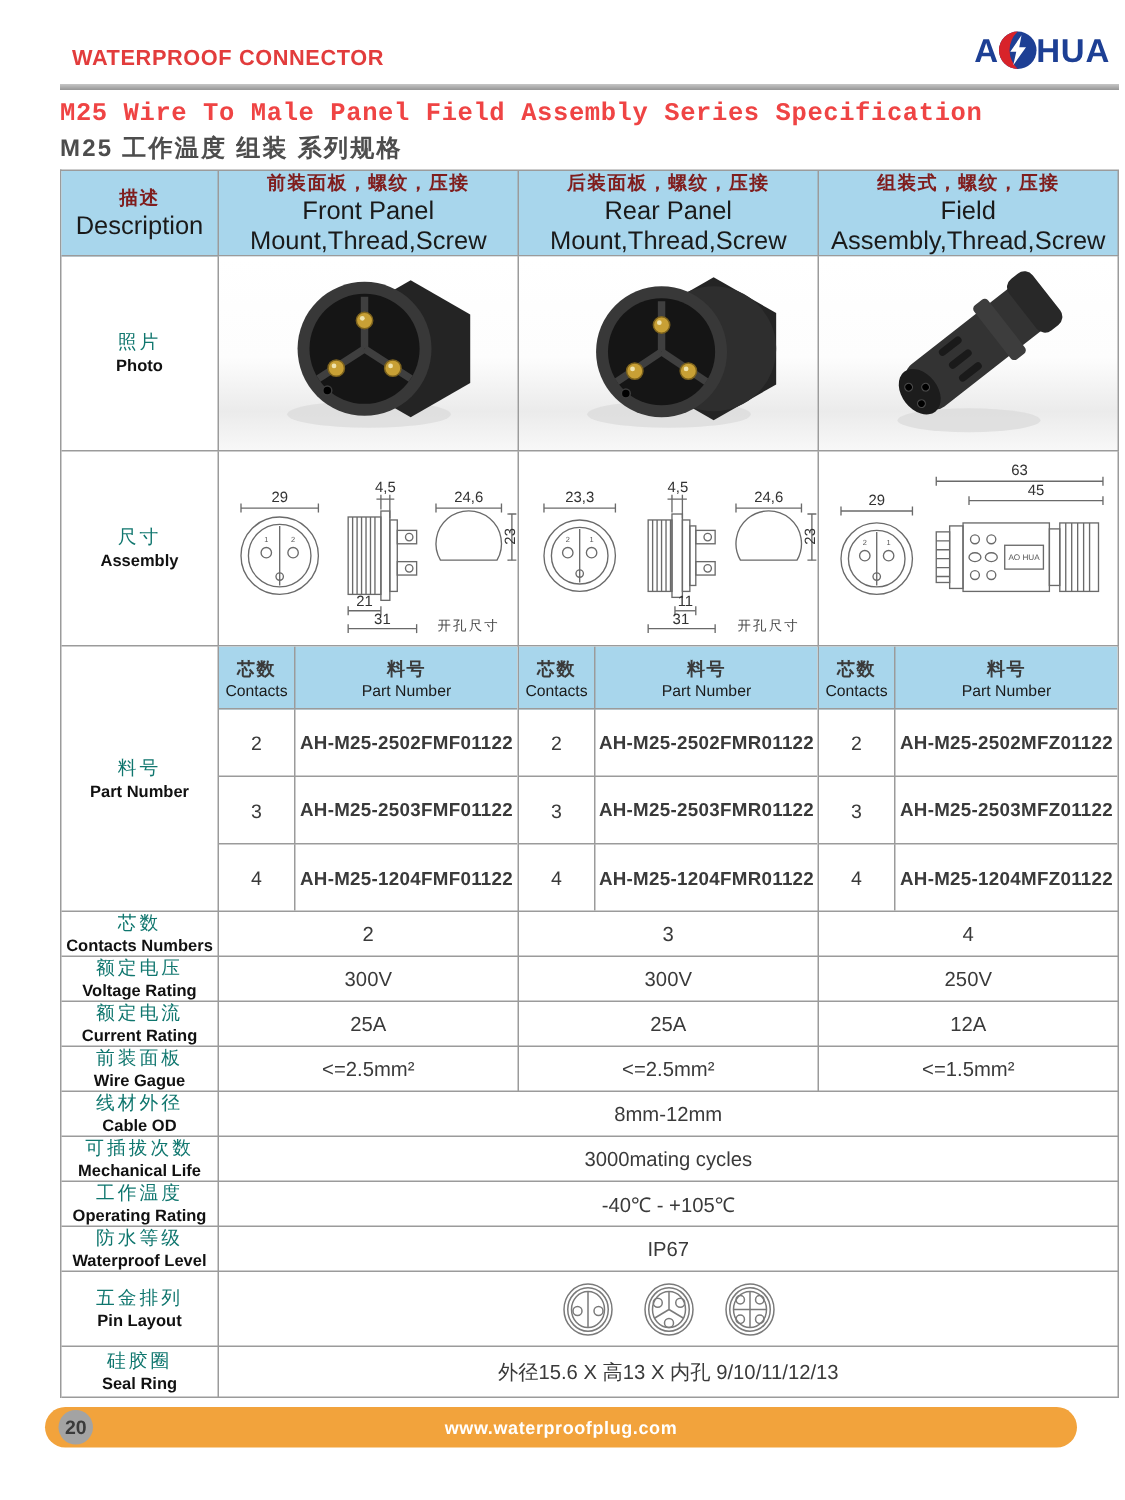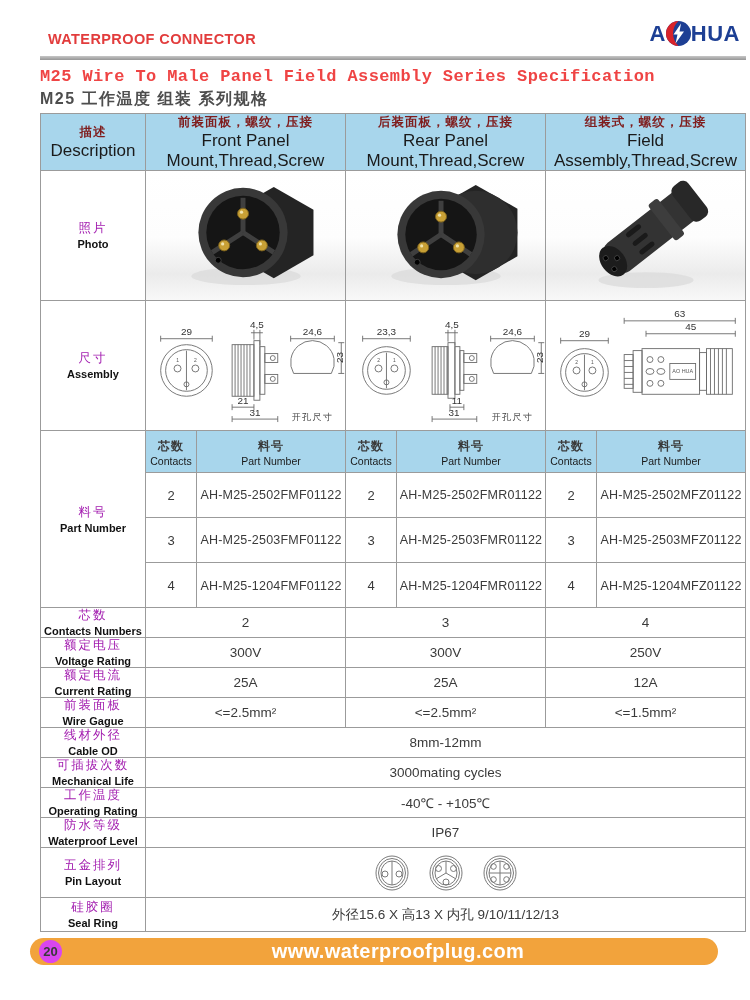--- a/index.html
+++ b/index.html
@@ -25,55 +25,55 @@
     background:#fff;
   }
   .cell {
     border-right:1px solid #9b9b9b; border-bottom:1px solid #9b9b9b;
     display:flex; flex-direction:column; align-items:center; justify-content:center;
     box-sizing:border-box; overflow:hidden; text-align:center;
   }
   .head { background:#a8d6ec; }
   .head .hc { font-size:12.5px; color:#7f1d1d; font-weight:bold; letter-spacing:1px; line-height:1.5; }
   .head .he { font-size:17px; color:#1a1a1a; font-weight:normal; }
-  .label-cn { font-size:12.5px; color:#a21caf; letter-spacing:2px; line-height:1.45; }
+  .label-cn { font-size:12.5px; color:#0f766e; letter-spacing:2px; line-height:1.45; }
   .label-en { font-size:11px; color:#111; font-weight:bold; line-height:1.3; }
   .value { font-size:13.5px; color:#3a3a3a; }
   .photo-cell { background:linear-gradient(180deg,#ffffff 0%,#fdfdfd 52%,#ebebeb 80%,#f8f8f8 100%); padding:0; }
   .photo-cell svg, .draw-cell svg { display:block; }
 
   
   .parts-cell { padding:0; display:block; }
   .sub { display:grid; grid-template-columns:50px 149px; grid-template-rows:42px 45px 45px 45px; height:100%; }
   .sub-cell { display:flex; flex-direction:column; align-items:center; justify-content:center; box-sizing:border-box; }
   .sub-head { background:#a8d6ec; }
   .sub-head .hc { font-size:12px; color:#3a3a3a; font-weight:bold; letter-spacing:1px; line-height:1.5;}
   .sub-head .he { font-size:10.5px; color:#1a1a1a; font-weight:normal; }
   .sub-part { border-left:1px solid #9b9b9b; }
   .sub-bb { border-bottom:1px solid #9b9b9b; }
-  .pn { font-size:12.5px; color:#3a3a3a; letter-spacing:0.2px; white-space:nowrap; }
+  .pn { font-size:12.5px; color:#3a3a3a; letter-spacing:0.2px; white-space:nowrap;font-weight:bold; }
   .cnum { font-size:13px; color:#3a3a3a; }
 
   
   .draw-cell { padding:0; }
   .draw .ln { fill:none; stroke:#6a6a6a; stroke-width:0.9; }
   .draw text { fill:#333; font-size:10px; text-anchor:middle; font-family:"Liberation Sans",sans-serif; }
   .draw .tiny { font-size:5px; fill:#555; }
   .draw .cnsmall { font-size:9px; letter-spacing:1.5px; fill:#444; }
   .draw .bodylbl { font-size:5.5px; fill:#555; }
 
   
   .pins-wrap { flex-direction:row; gap:12px; }
   .pin-ico .ln { fill:none; stroke:#7a7a7a; stroke-width:1; }
   .pin-ico .tiny { font-size:4.5px; fill:#666; text-anchor:middle; font-family:"Liberation Sans",sans-serif; }
 
   
   .footer-bar { position:absolute; left:30px; top:938px; width:688px; height:27px; background:#f2a33c; border-radius:14px; display:flex; align-items:center; }
-  .page-badge { width:23px; height:23px; background:#d946ef; border-radius:50%; margin-left:9px; display:flex; align-items:center; justify-content:center; font-size:13px; font-weight:bold; color:#3a3a3a; z-index:2; }
-  .footer-url { position:absolute; left:0; width:100%; text-align:center; color:#fff; font-weight:bold; font-size:20px; letter-spacing:0.4px;margin-left:24px; }
+  .page-badge { width:23px; height:23px; background:#a3a3a3; border-radius:50%; margin-left:9px; display:flex; align-items:center; justify-content:center; font-size:13px; font-weight:bold; color:#3a3a3a; z-index:2; }
+  .footer-url { position:absolute; left:0; width:100%; text-align:center; color:#fff; font-weight:bold; font-size:12px; letter-spacing:0.4px; }
 </style>
 </head>
 <body>
 
 <div class="sheet">
 
   <div class="tagline">WATERPROOF CONNECTOR</div>
 
   <div class="logo">
     <span class="logo-txt">A</span>

